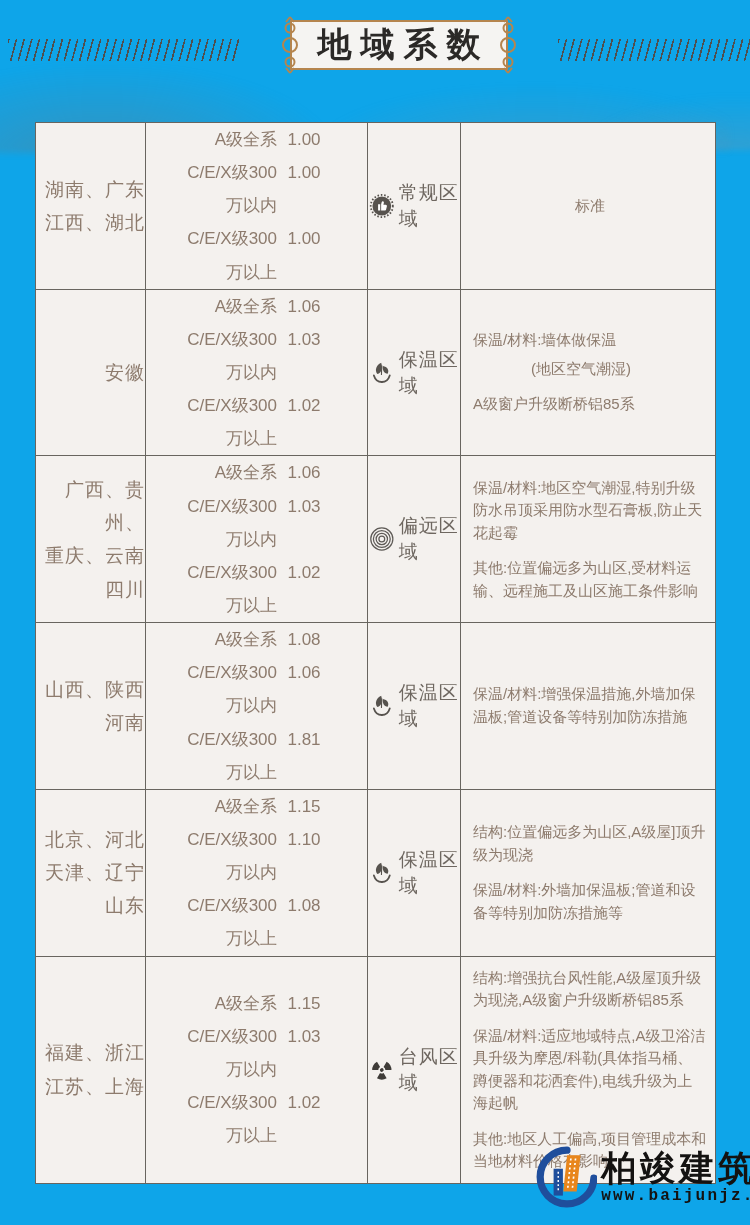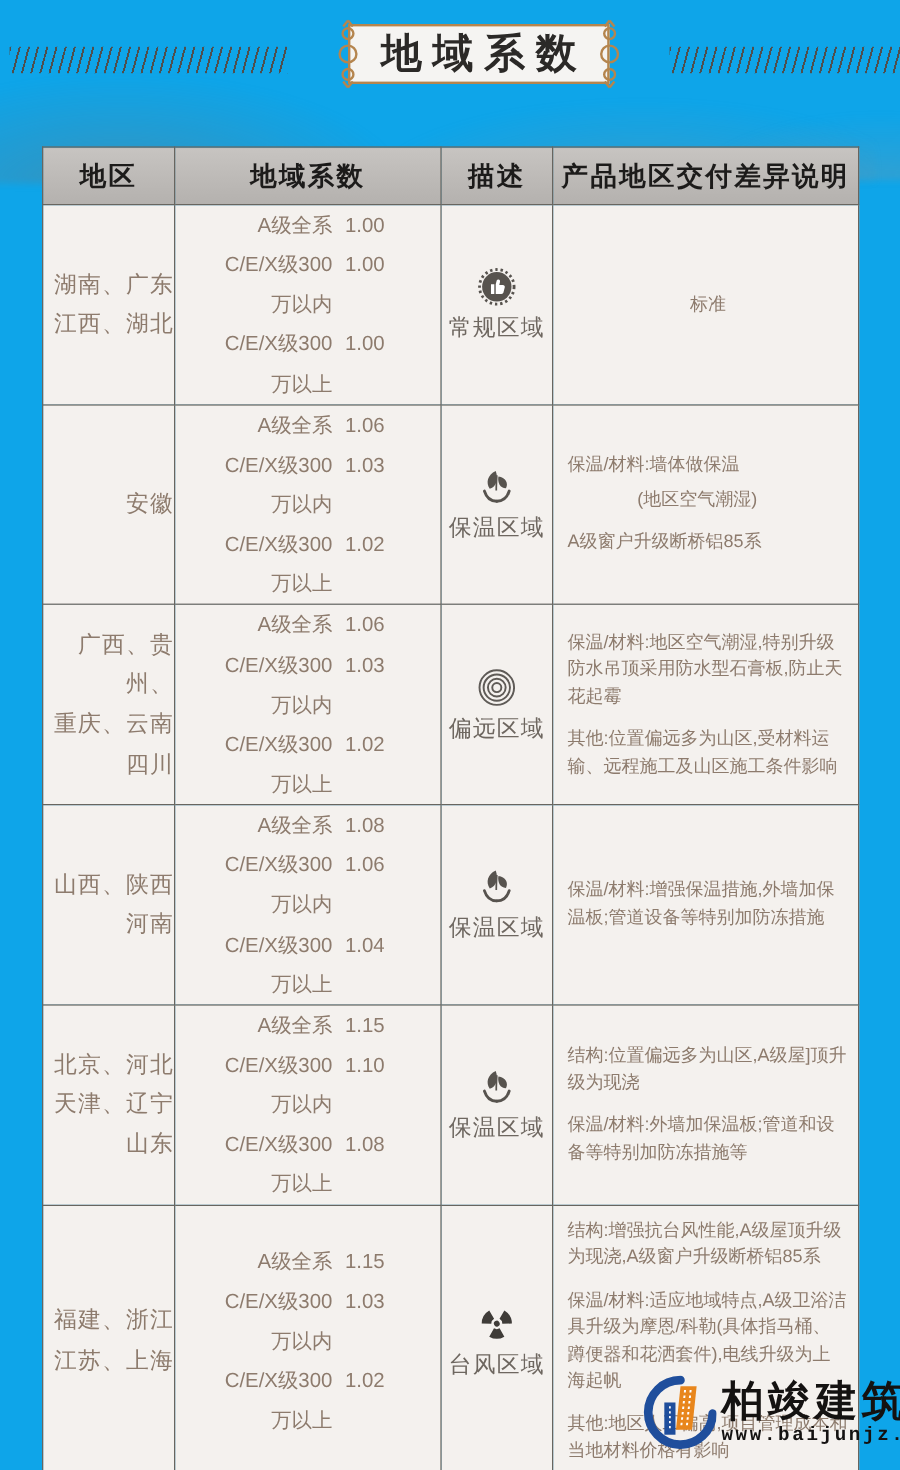--- a/index.html
+++ b/index.html
@@ -33,21 +33,21 @@
            font-size:22px;font-weight:700;color:#1c1b1a;letter-spacing:2px;}
   .coef td{background:#f4f1ee;}
   .c-region{width:110px;} .c-coef{width:222px;} .c-desc{width:93px;} .c-note{width:255px;}
   .h1 td{height:95px;} .h2 td{height:103px;} .h3 td{height:104px;} .h4 td{height:97px;}
   .h5 td{height:108px;} .h6 td{height:192px;}
   .region{font-size:19px;color:#8d7b6d;text-align:right;line-height:1.75;letter-spacing:1px;}
   .coeffs{padding:0 36px 0 28px;}
   .coeff-line{display:flex;align-items:baseline;font-size:17px;color:#8d7b6d;line-height:1.95;}
   .coeff-line .cl{flex:1;text-align:right;}
   .coeff-line .cv{width:54px;text-align:center;}
-  .zone{display:flex;flex-direction:column;align-items:center;justify-content:space-between;gap:3px;}
+  .zone{display:flex;flex-direction:row;align-items:center;justify-content:space-between;gap:3px;}
   .zone .zlabel{font-size:19px;color:#6e6760;letter-spacing:1px;}
   .zicon{width:36px;height:36px;display:block;}
   .notes{display:flex;flex-direction:column;justify-content:flex-end;gap:13px;
          padding:10px 8px 10px 12px;font-size:15px;color:#8d7b6d;line-height:1.5;}
   .notes p{margin:0;}
   .notes p.indent{padding-left:58px;margin-top:-7px;}
   .notes.center{align-items:center;text-align:center;}
   
   .wm{position:absolute;right:8px;top:1146px;display:flex;align-items:center;gap:4px;}
   .wm-logo{width:62px;height:62px;}
@@ -120,26 +120,20 @@
   </div>
 
   <table class="coef">
     <colgroup>
         <col class="c-region">
         <col class="c-coef">
         <col class="c-desc">
         <col class="c-note">
       </colgroup>
     <tbody>
-        <tr>
-      <th>地区</th>
-      <th>地域系数</th>
-      <th>描述</th>
-      <th>产品地区交付差异说明</th>
-    </tr>
 
     <tr class="h1">
       <td>
             <div class="region">
         <div>湖南、广东</div>
         <div>江西、湖北</div>
             </div>
           </td>
       <td>
             <div class="coeffs">
@@ -263,21 +257,21 @@
         <div class="coeff-line">
                 <span class="cl">A级全系</span>
                 <span class="cv">1.08</span>
               </div>
         <div class="coeff-line">
                 <span class="cl">C/E/X级300万以内</span>
                 <span class="cv">1.06</span>
               </div>
         <div class="coeff-line">
                 <span class="cl">C/E/X级300万以上</span>
-                <span class="cv">1.04</span>
+                <span class="cv">1.81</span>
               </div>
             </div>
           </td>
       <td>
             <div class="zone">
         <svg class="zicon">
                 <use href="#ic-leaf"></use>
               </svg>
         <span class="zlabel">保温区域</span>
             </div>

